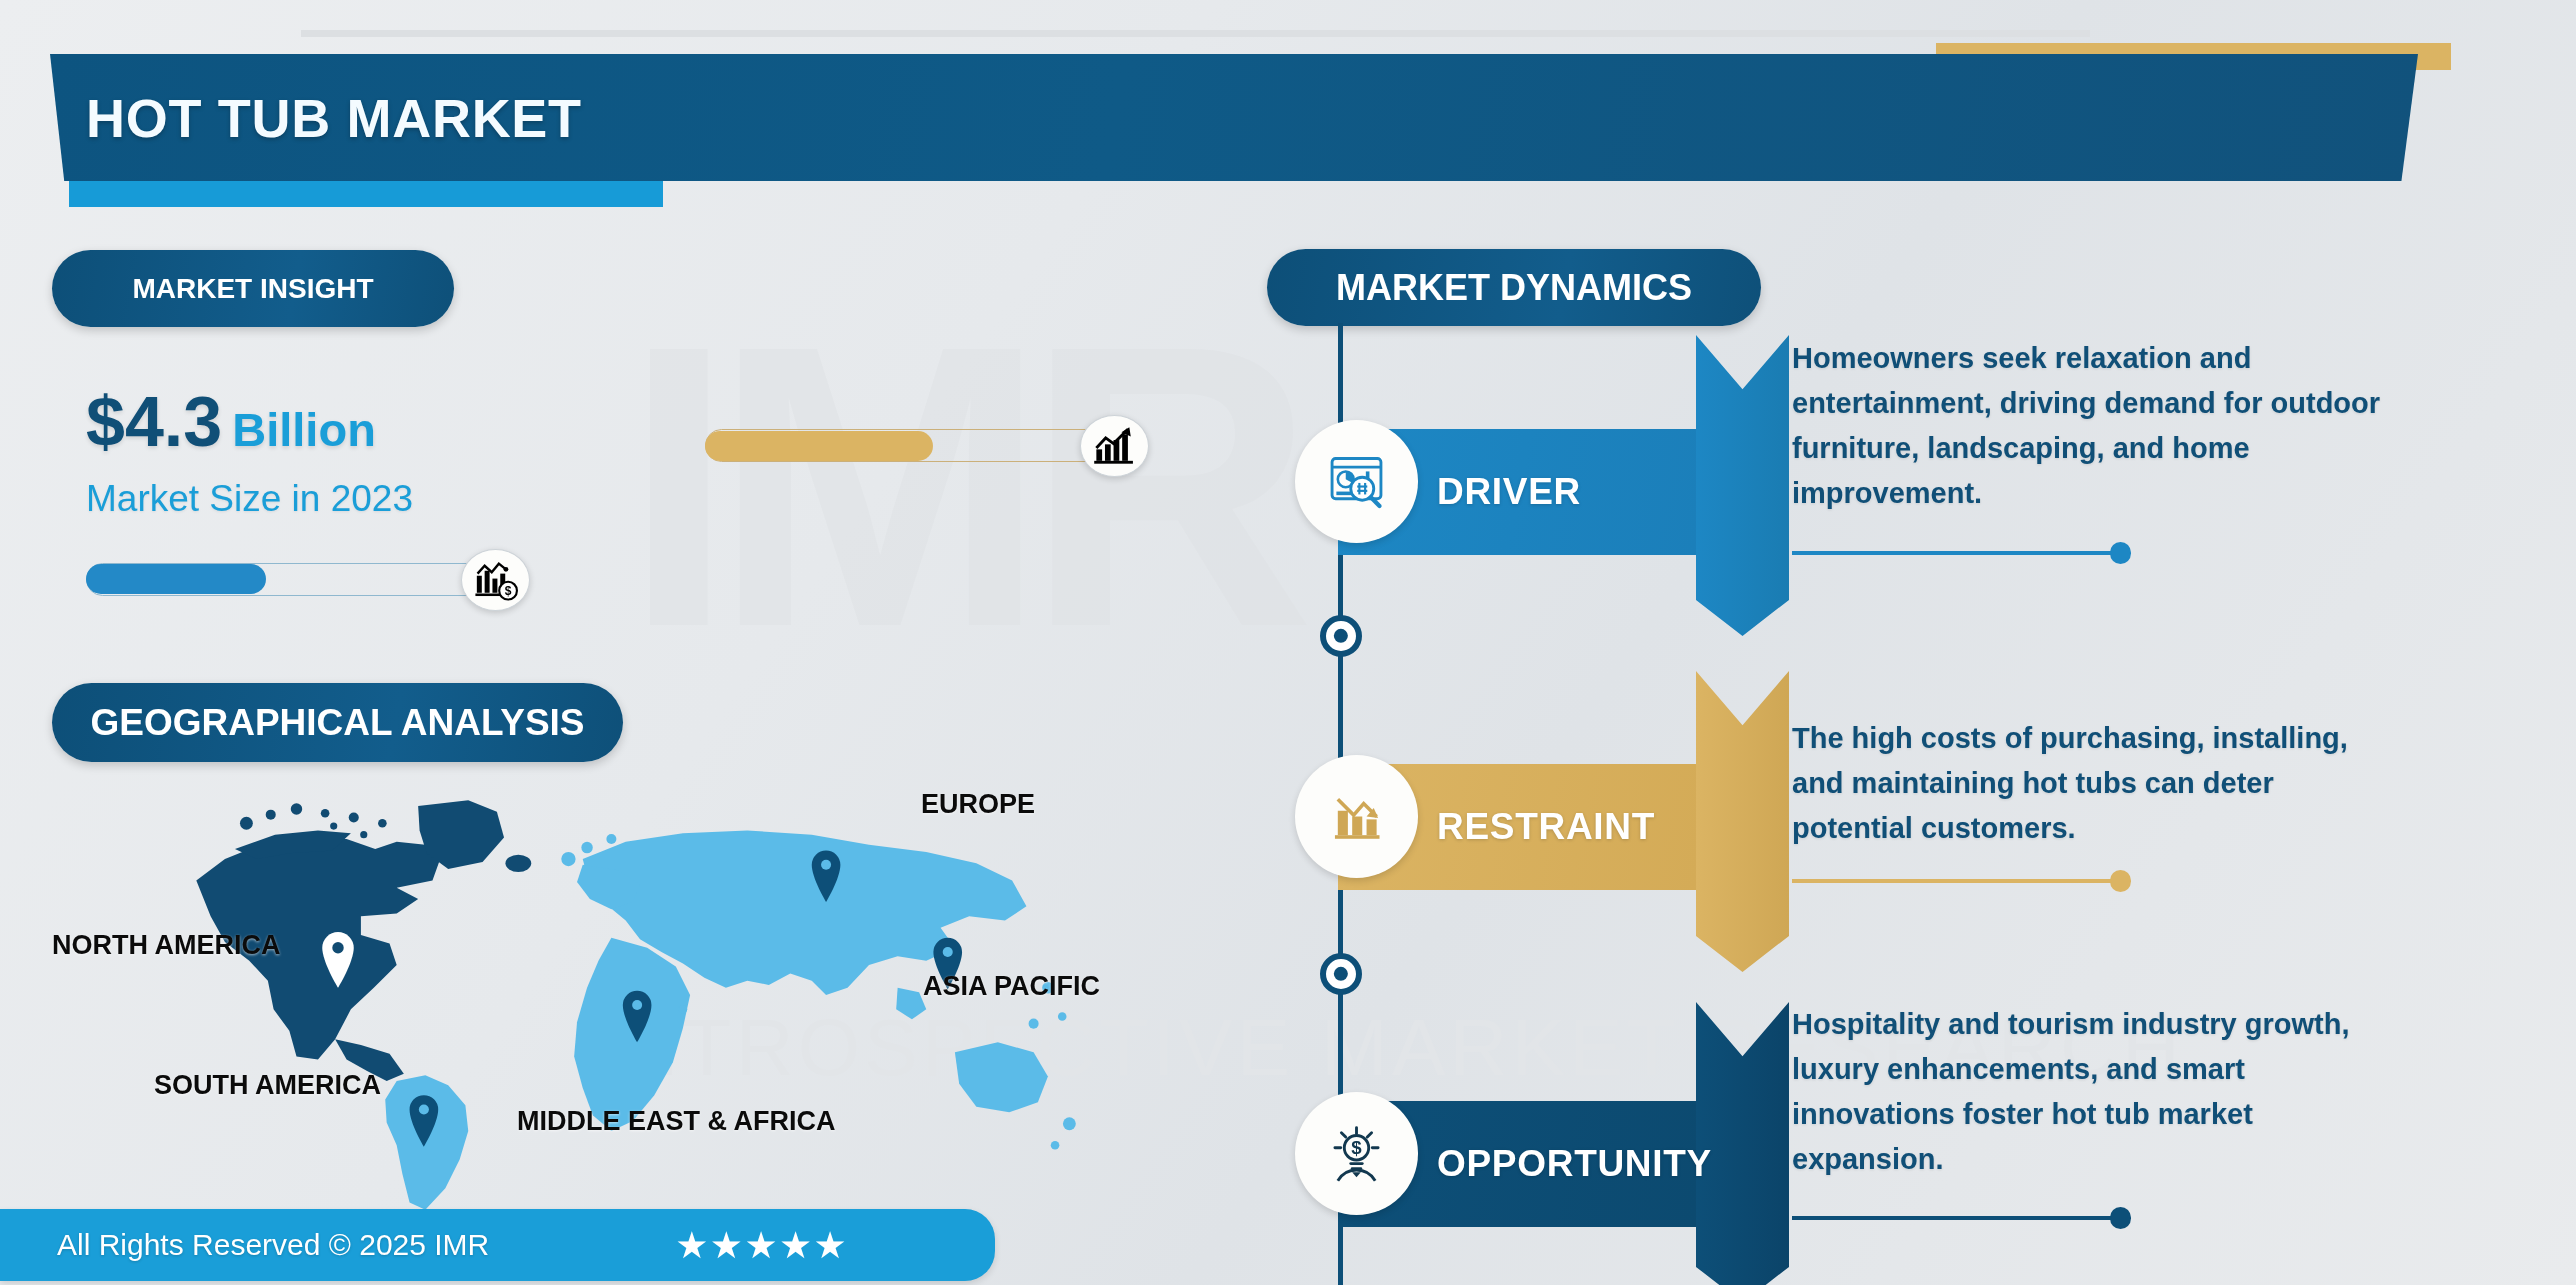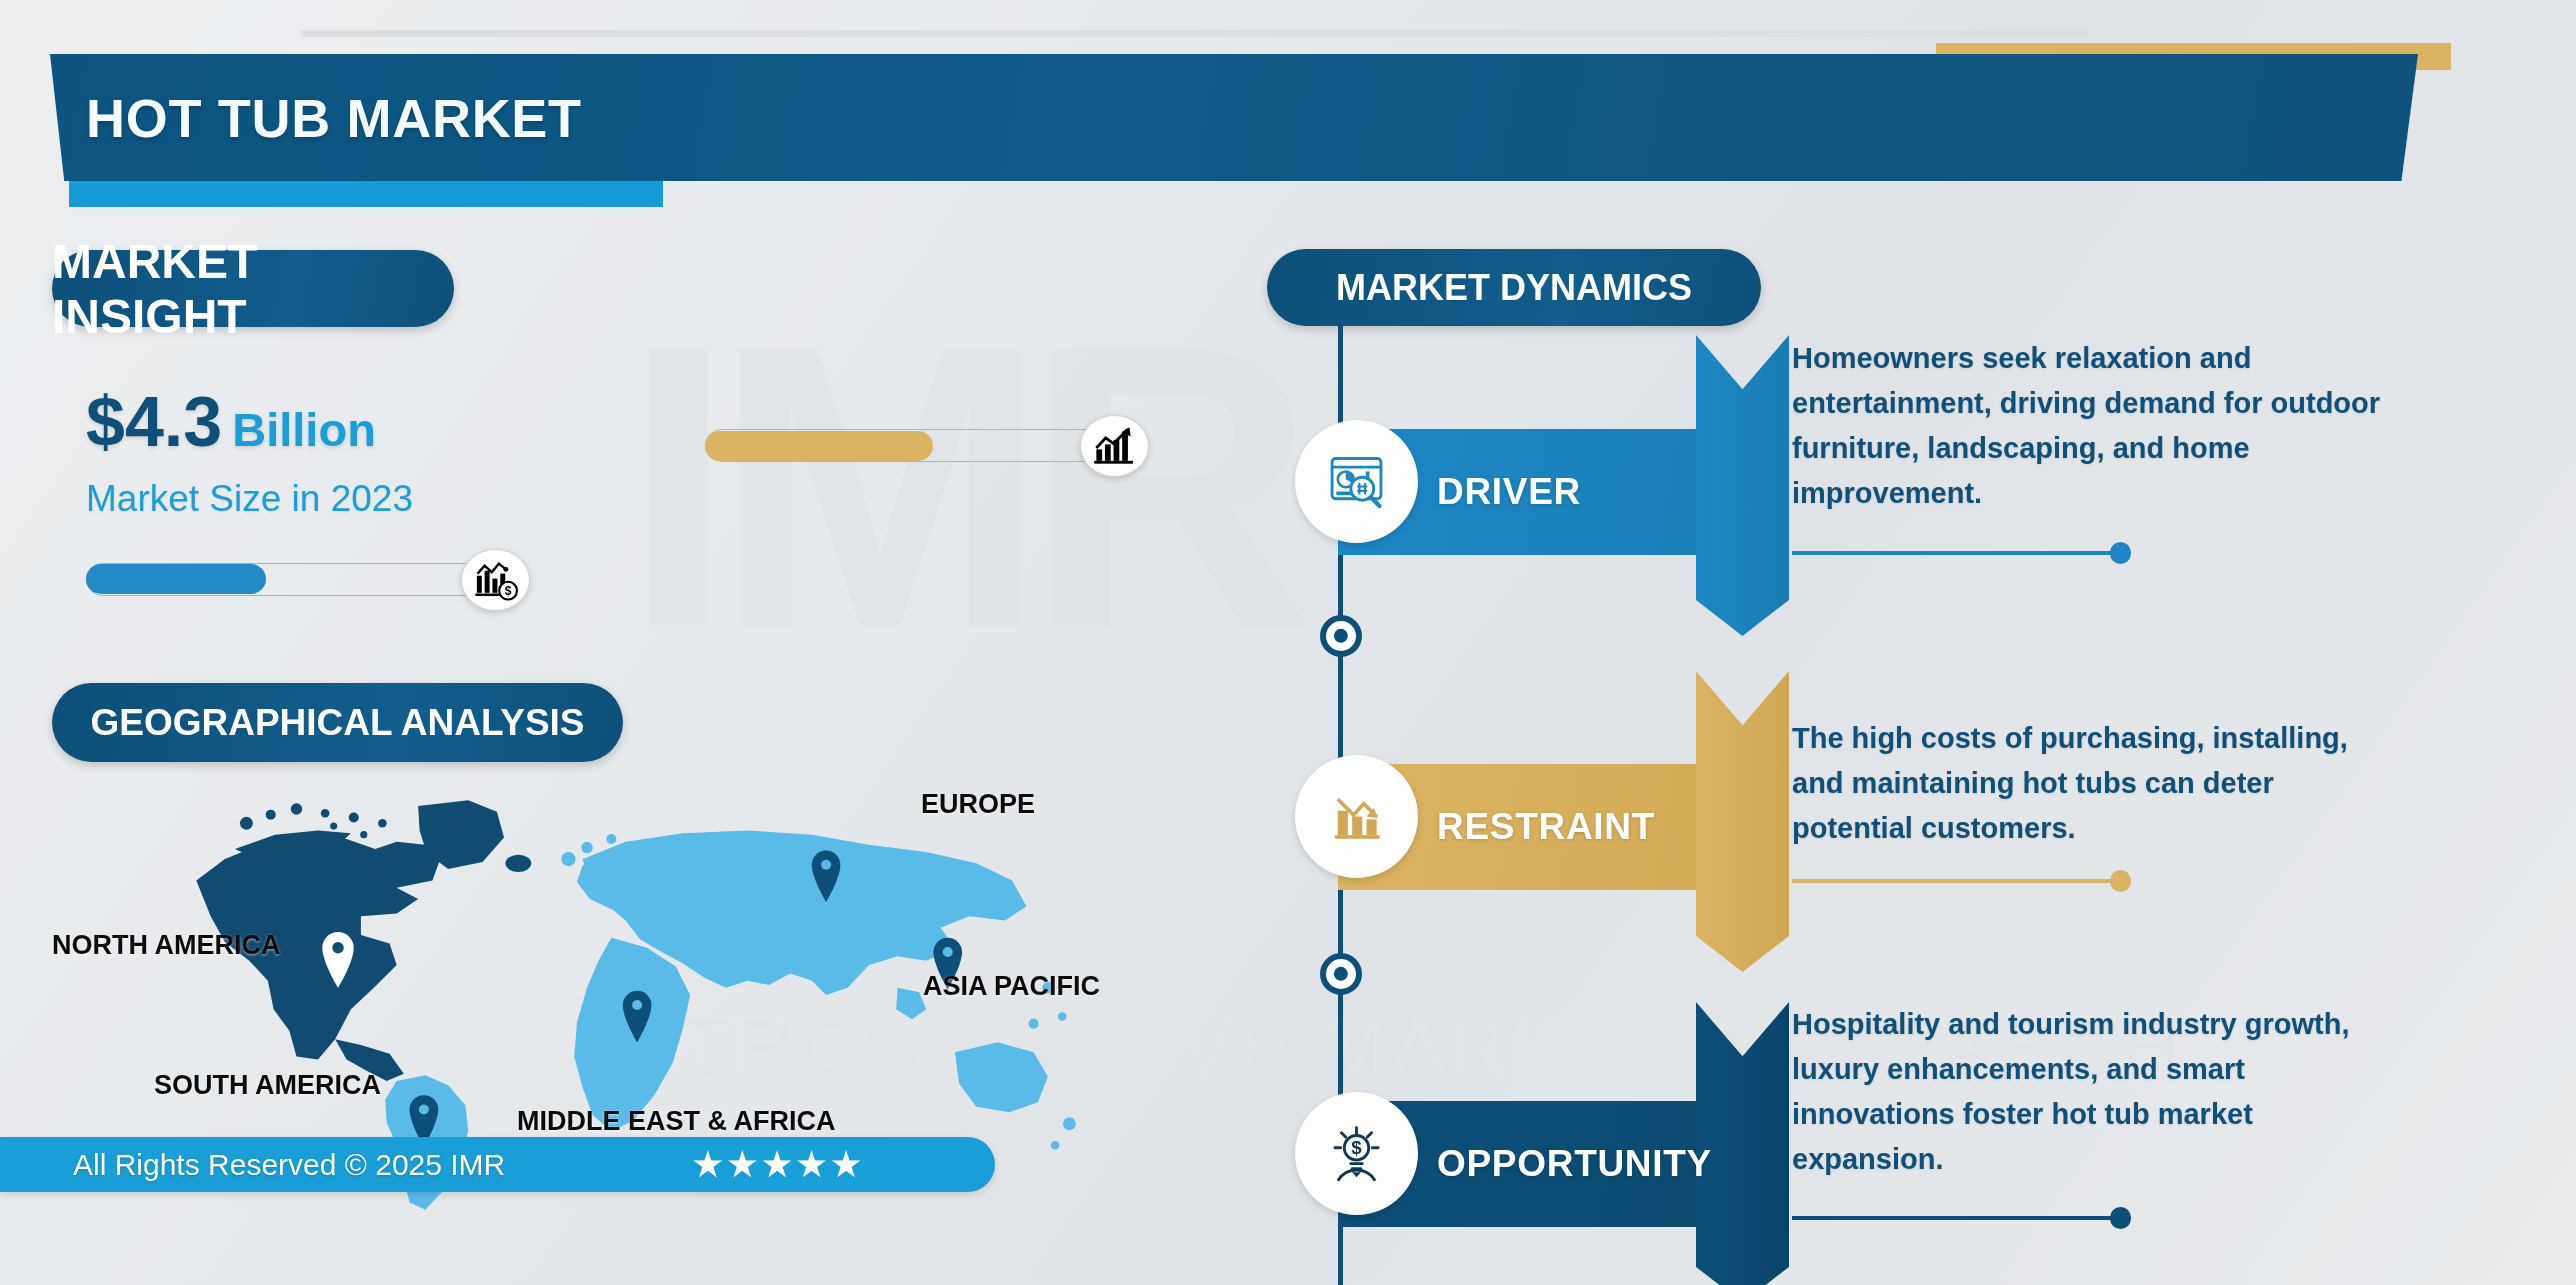--- a/index.html
+++ b/index.html
@@ -57,21 +57,21 @@
 
   
   .pill{
     position:absolute;
     background:linear-gradient(100deg,#0d4f78 0%,#125d8c 60%,#0e5079 100%);
     border-radius:57px;
     display:flex; align-items:center; justify-content:center;
     color:#fff; font-weight:bold;
     box-shadow:0 3.6px 10px rgba(0,0,0,.18);
   }
-  #pill-insight{ left:52px; top:250px; width:402px; height:77px; font-size:48px; }
+  #pill-insight{ left:52px; top:250px; width:402px; height:77px; font-size:28px; }
   #pill-geo   { left:52px; top:683px; width:571px; height:79px; font-size:37px; }
   #pill-dyn   { left:1267px; top:249px; width:494px; height:77px; font-size:36px; }
 
   
   .stat{ position:absolute; }
   #stat-size{ left:86px; top:386px; width:458px; }
   #stat-cagr{ left:705px; top:386px; width:487px; }
   .stat-big{
     font-size:70px; font-weight:bold; color:#104f77; line-height:1.05;
     text-shadow:0 2.1px 4.3px rgba(0,0,0,.12); white-space:nowrap;
@@ -148,26 +148,25 @@
     position:absolute; font-size:29px; font-weight:bold; line-height:1.55;
     color:#104f77; text-shadow:0 1.4px 2.9px rgba(0,0,0,.10);
   }
   .underline{ position:absolute; height:4.3px; }
   .underline .endcap{
     position:absolute; right:-10px; top:-8.6px; width:21.5px; height:21.5px; border-radius:50%;
   }
 
   
   .footer{
-    position:absolute; left:0; top:1137px; width:995px; height:55px;
+    position:absolute; left:0; top:1209px; width:995px; height:72px;
     background:#1a9ed8;
     border-top-right-radius:30px; border-bottom-right-radius:30px;
     display:flex; align-items:center;
     box-shadow:0 2.9px 7.2px rgba(0,0,0,.12);
-    padding-left:16px;
   }
   .footer-text{ color:#fff; font-size:30px; margin-left:57px; font-weight:400;
     text-shadow:0 1.4px 2.9px rgba(0,0,0,.2); }
   .footer-stars{ color:#fff; font-size:37px; margin-left:186px; letter-spacing:1.4px; }
 </style>
 </head>
 <body>
 
 <div class="canvas">
 

